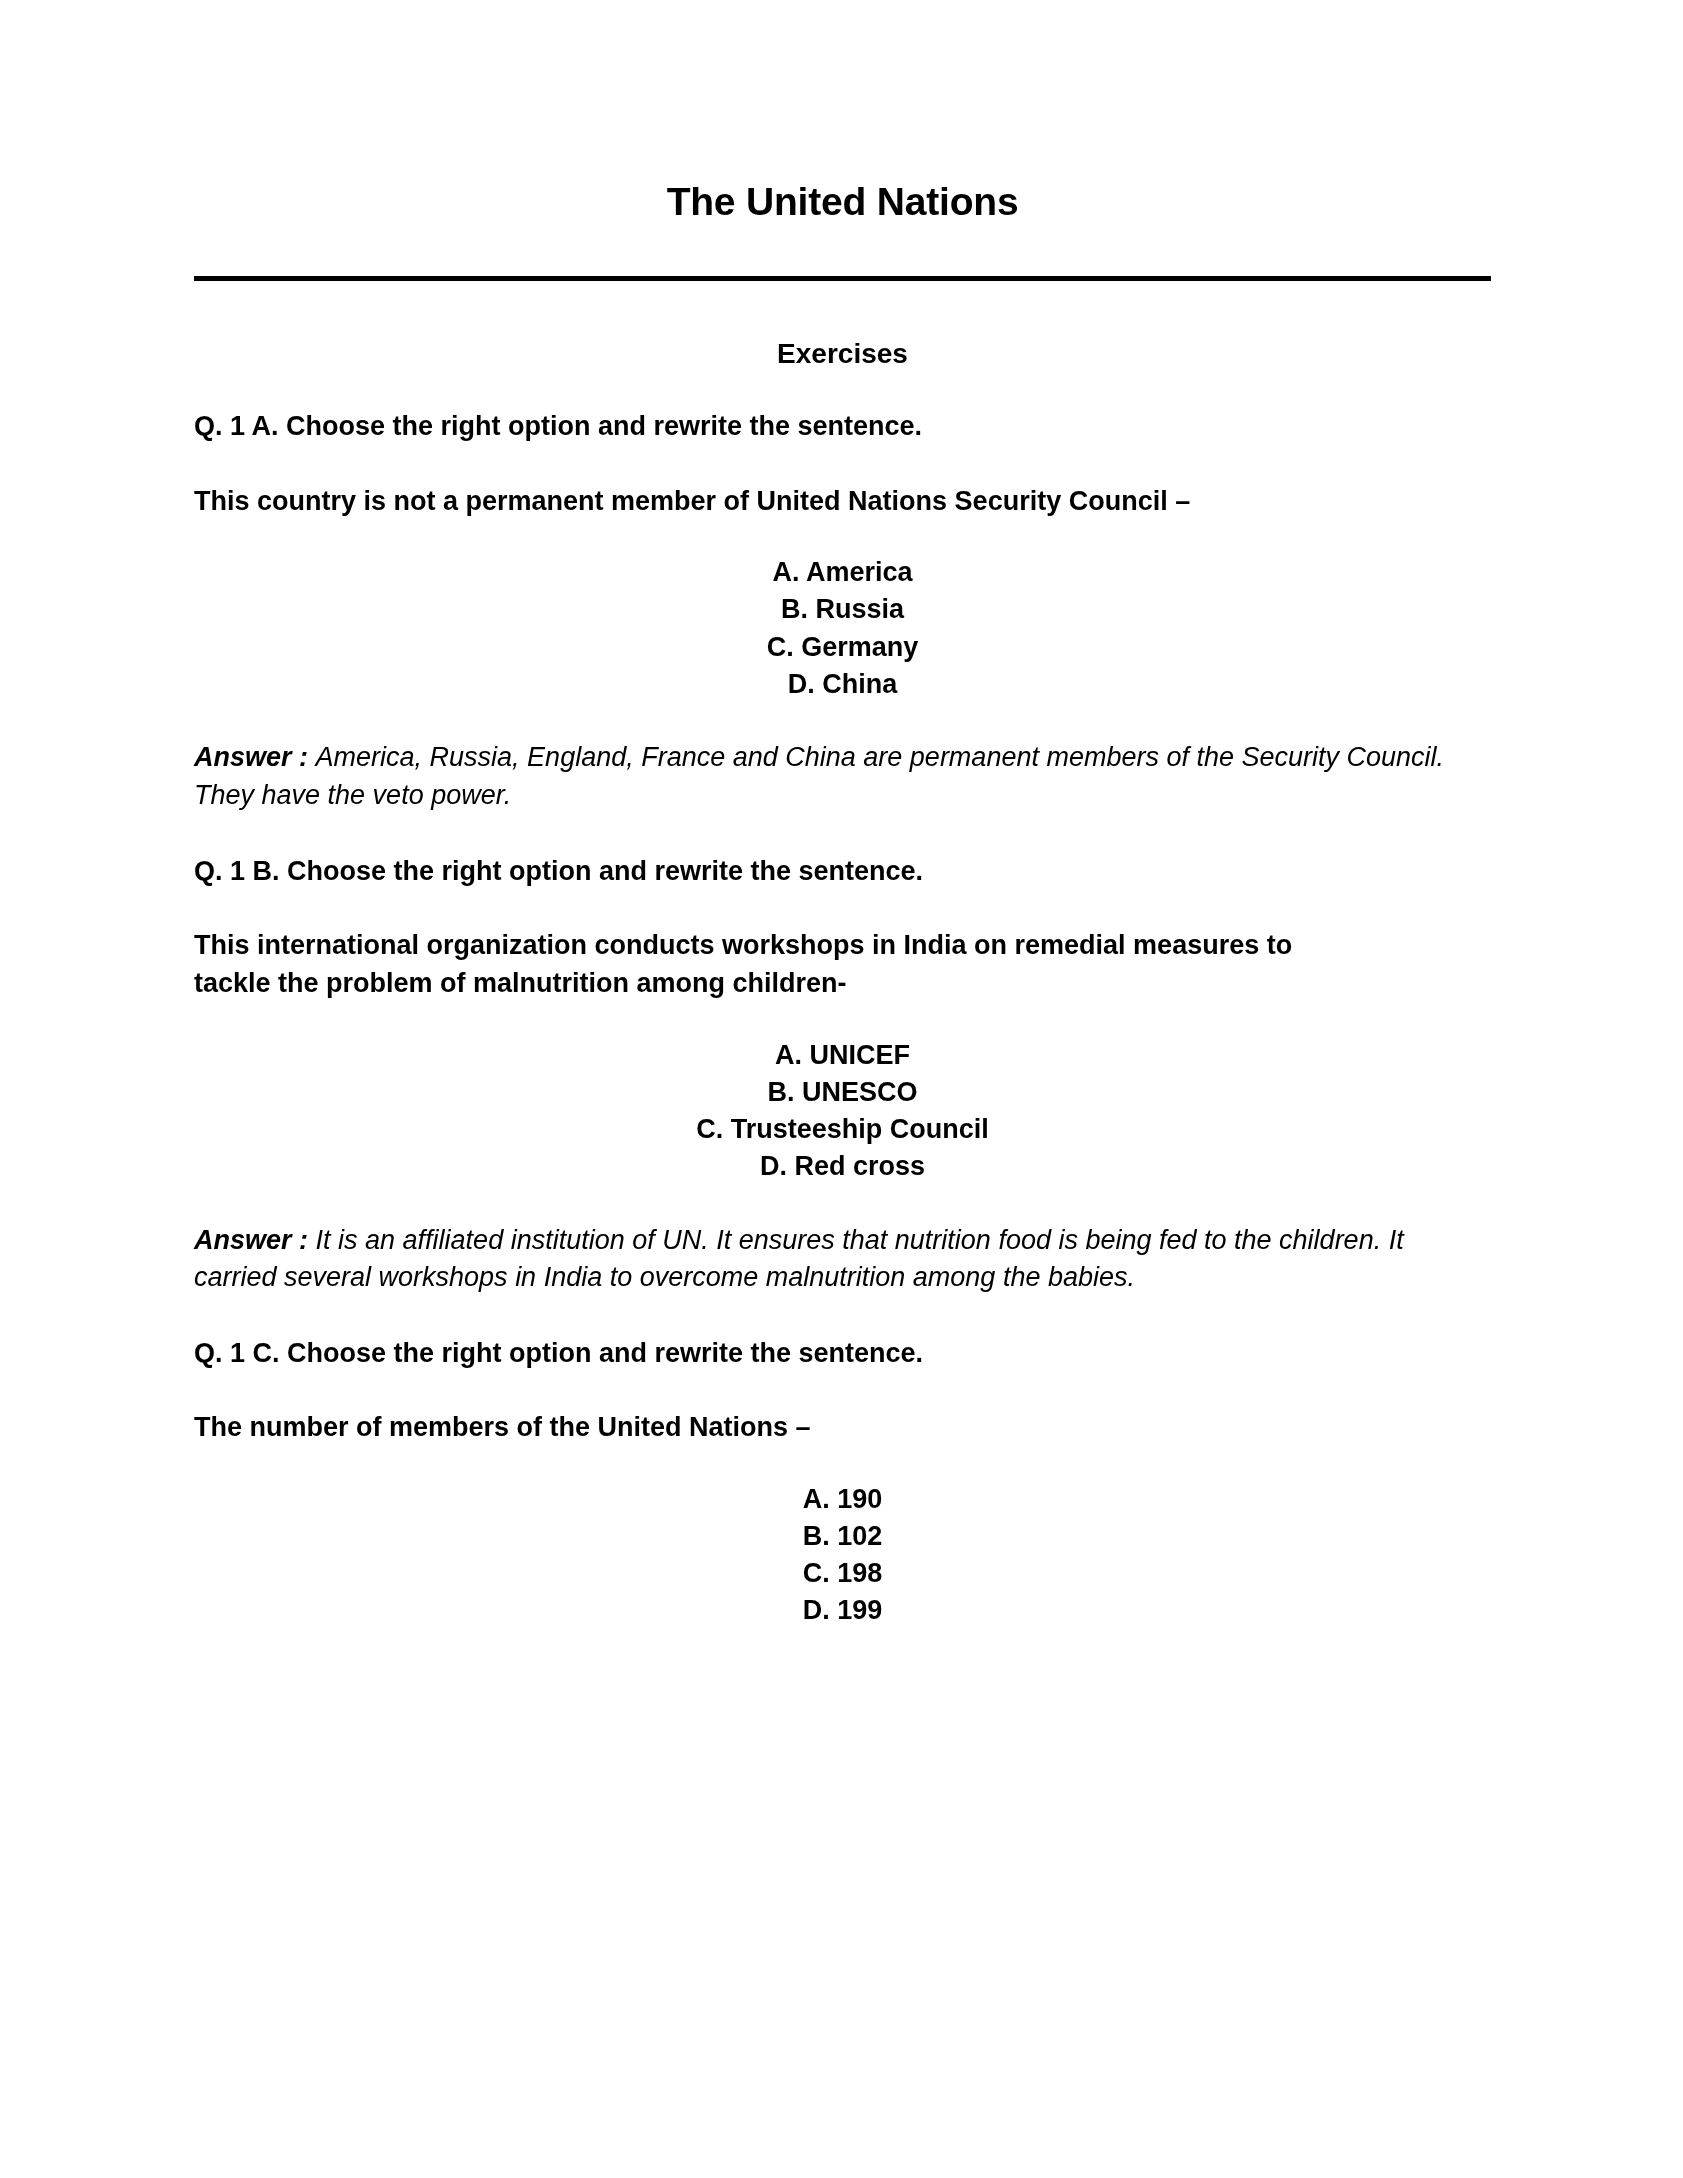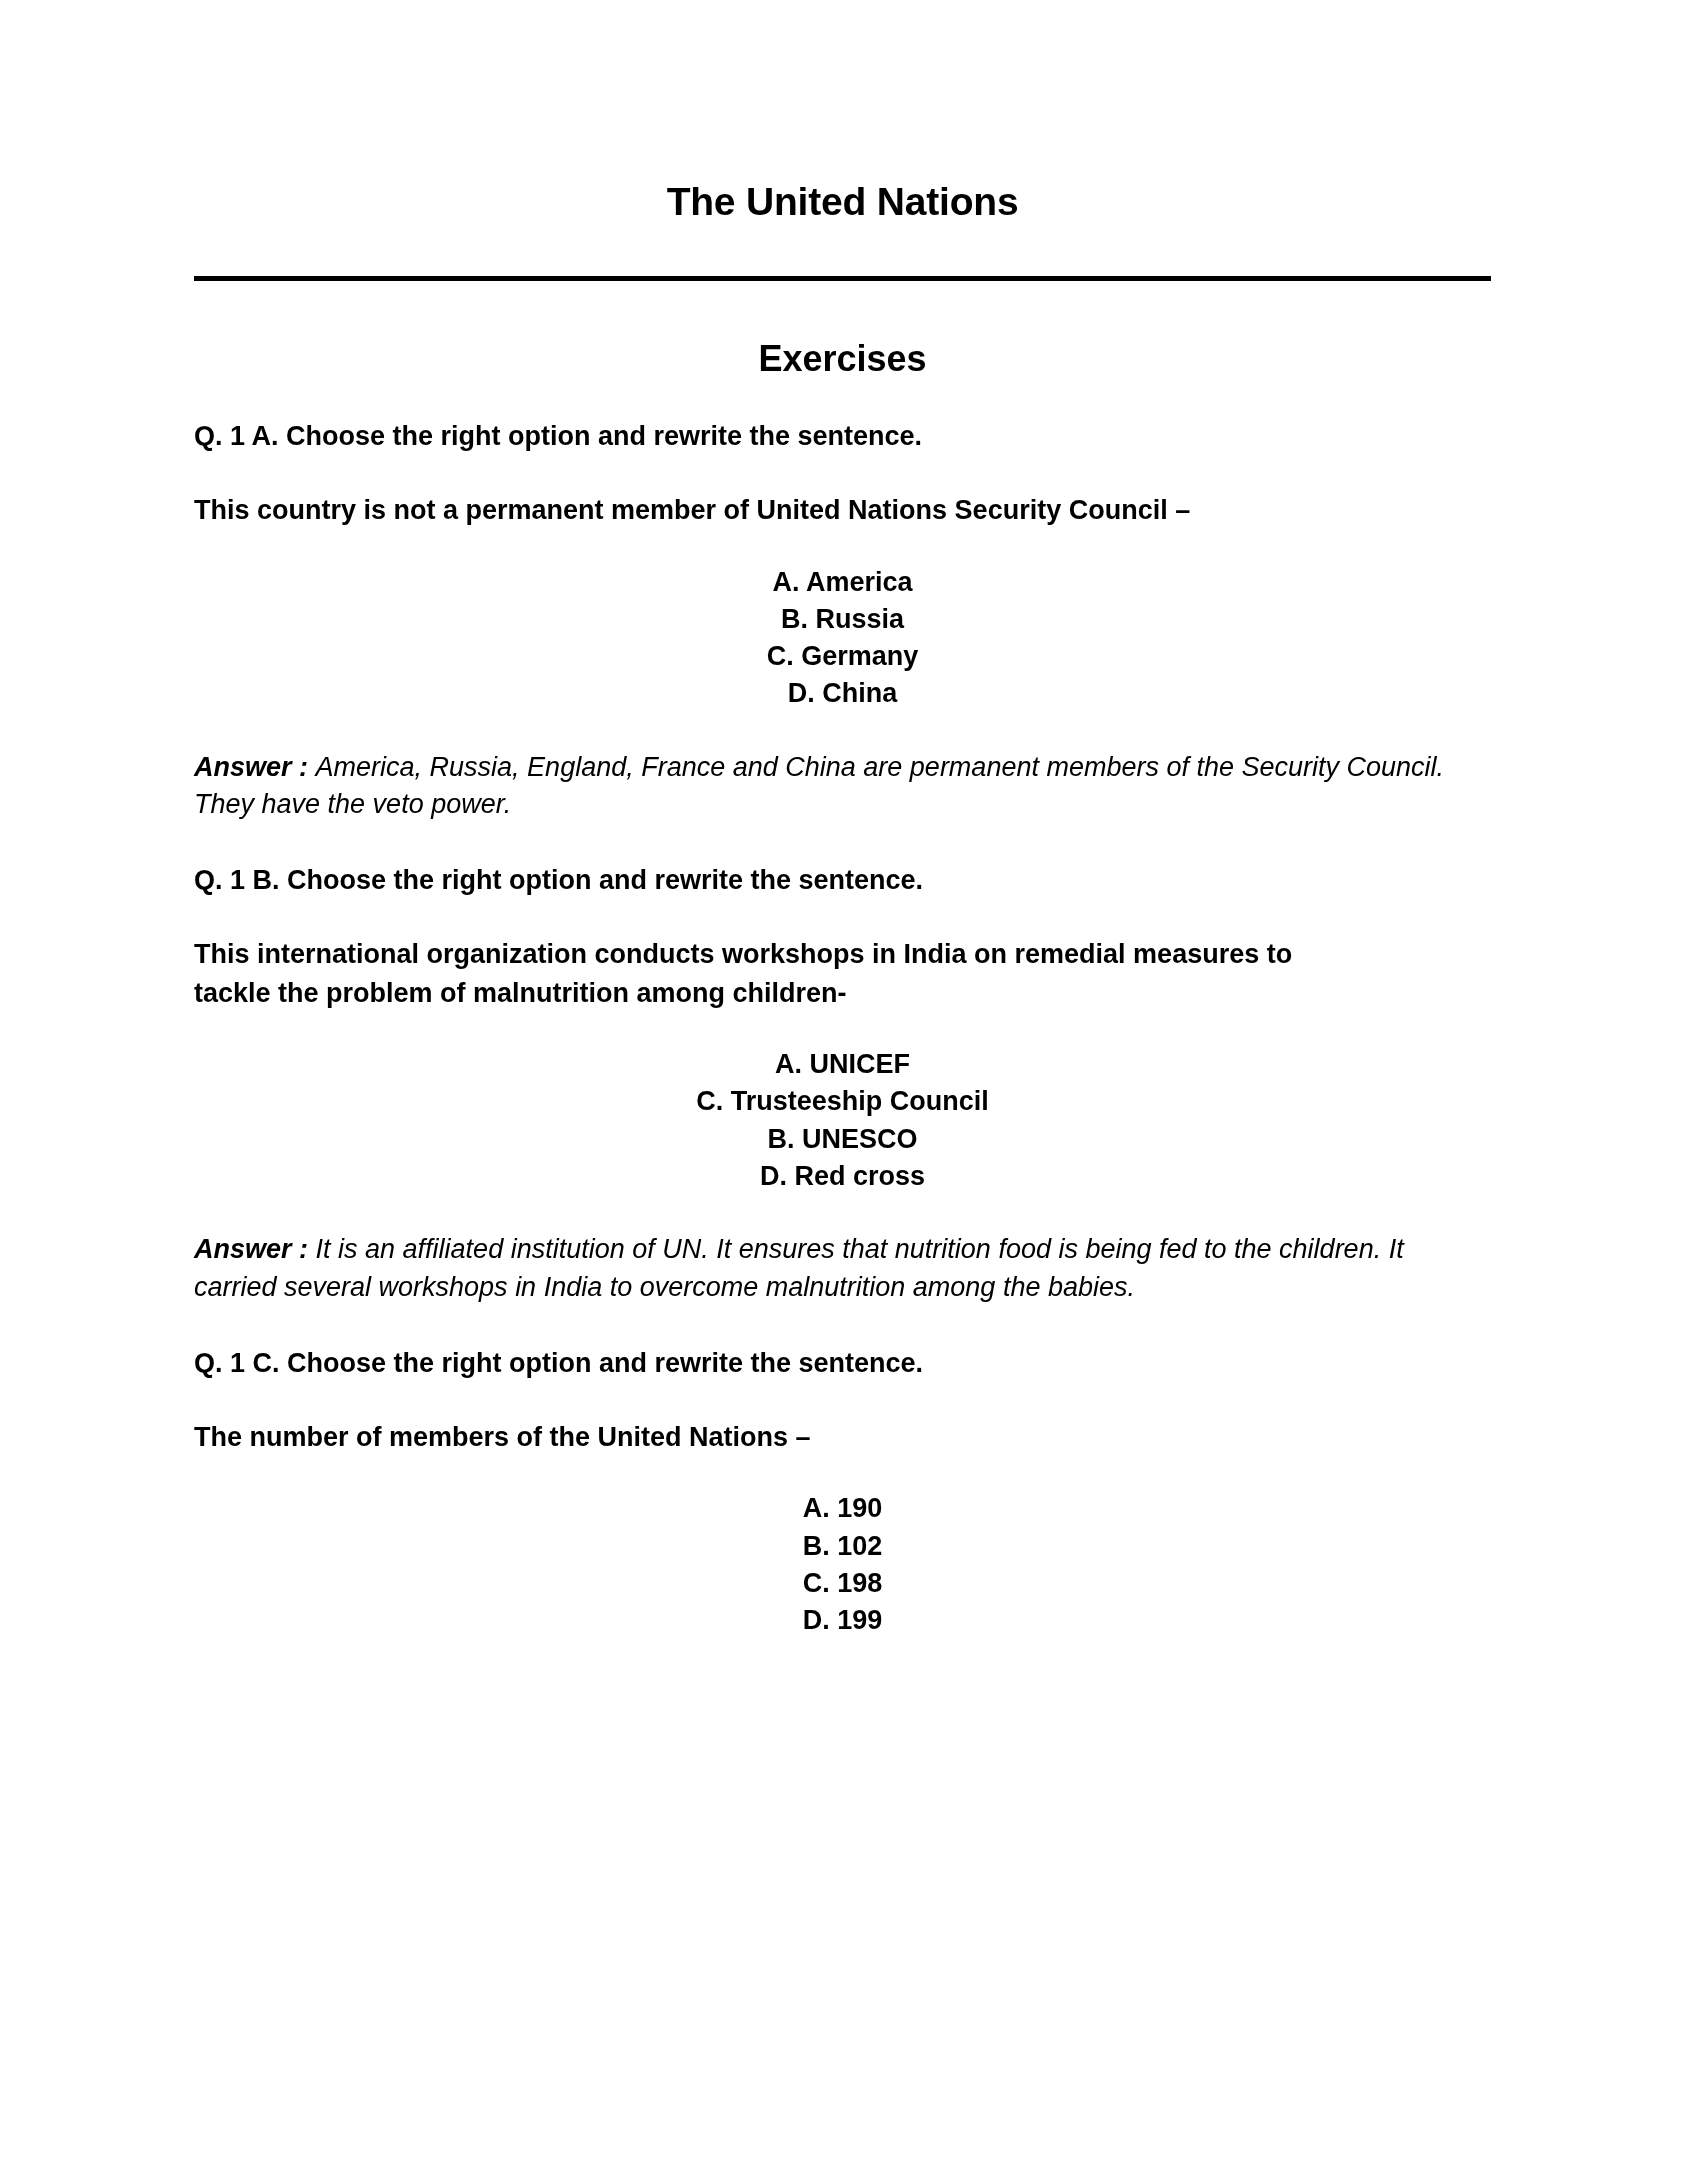--- a/index.html
+++ b/index.html
@@ -42,21 +42,21 @@
 
   .title-rule {
     margin-top: 51px;
     height: 5px;
     background: #000000;
     width: 100%;
   }
 
   .section-heading {
     text-align: center;
-    font-size: 36px;
+    font-size: 28px;
     font-weight: bold;
     margin: 0;
     padding-top: 56px;
     line-height: 1.2;
   }
 
   .block {
     margin-top: 38px;
   }
 
@@ -130,22 +130,22 @@
         <li>D. China</li>
       </ul>
       <p class="answer"><span class="lbl">Answer</span><span class="sep"> : </span><span class="txt">America, Russia, England, France and China are permanent members of the Security Council. They have the veto power.</span></p>
     </div>
 
     <div class="block">
       <p class="q-prompt">Q. 1 B. Choose the right option and rewrite the sentence.</p>
       <p class="q-statement">This international organization conducts workshops in India on remedial measures to tackle the problem of malnutrition among children-</p>
       <ul class="options">
         <li>A. UNICEF</li>
+        <li>B. UNESCO</li>
         <li>C. Trusteeship Council</li>
-        <li>B. UNESCO</li>
         <li>D. Red cross</li>
       </ul>
       <p class="answer"><span class="lbl">Answer</span><span class="sep"> : </span><span class="txt">It is an affiliated institution of UN. It ensures that nutrition food is being fed to the children. It carried several workshops in India to overcome malnutrition among the babies.</span></p>
     </div>
 
     <div class="block">
       <p class="q-prompt">Q. 1 C. Choose the right option and rewrite the sentence.</p>
       <p class="q-statement">The number of members of the United Nations –</p>
       <ul class="options">
         <li>A. 190</li>

